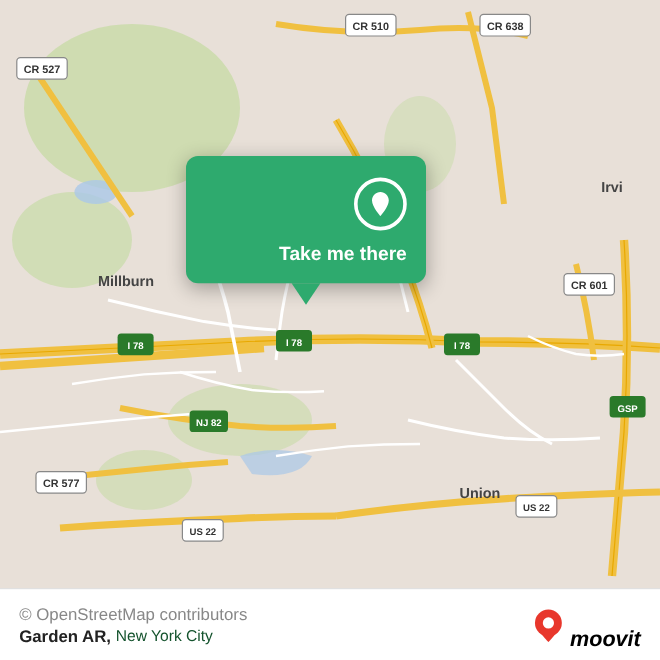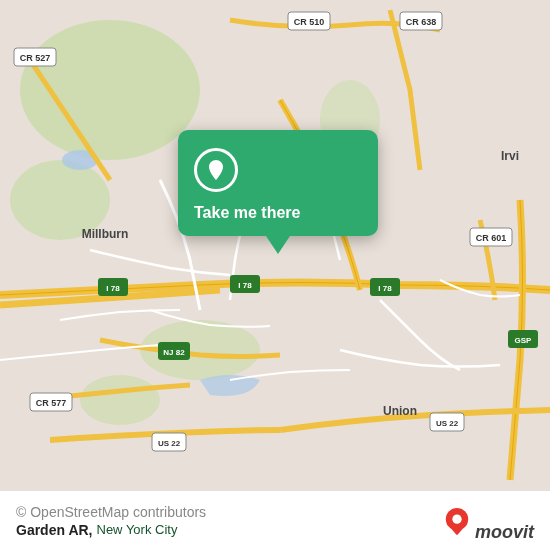--- a/index.html
+++ b/index.html
@@ -29,25 +29,24 @@
     
     #popup-card {
       position: absolute;
       top: 130px;
       left: 155px;
       width: 200px;
       background: #2eaa6e;
       border-radius: 10px;
       display: flex;
       flex-direction: column;
-      align-items: flex-start;
+      align-items: flex-end;
       padding: 18px 16px 14px;
       box-shadow: 0 4px 16px rgba(0,0,0,0.3);
       cursor: pointer;
-      margin-left: 23px;
     }
 
     #popup-card::after {
       content: '';
       position: absolute;
       bottom: -18px;
       left: 50%;
       transform: translateX(-50%);
       border-width: 18px 12px 0 12px;
       border-style: solid;
@@ -91,21 +90,21 @@
     }
 
     #moovit-icon {
       width: 28px;
       height: 28px;
     }
 
     #moovit-text {
       font-size: 18px;
       font-weight: 700;
-      color: #404040;
+      color: #000000;
       font-style: italic;
       margin-top: 23px;
     }
 
     #bottom-left-info {
       display: flex;
       flex-direction: column;
     }
 
     #place-name {

